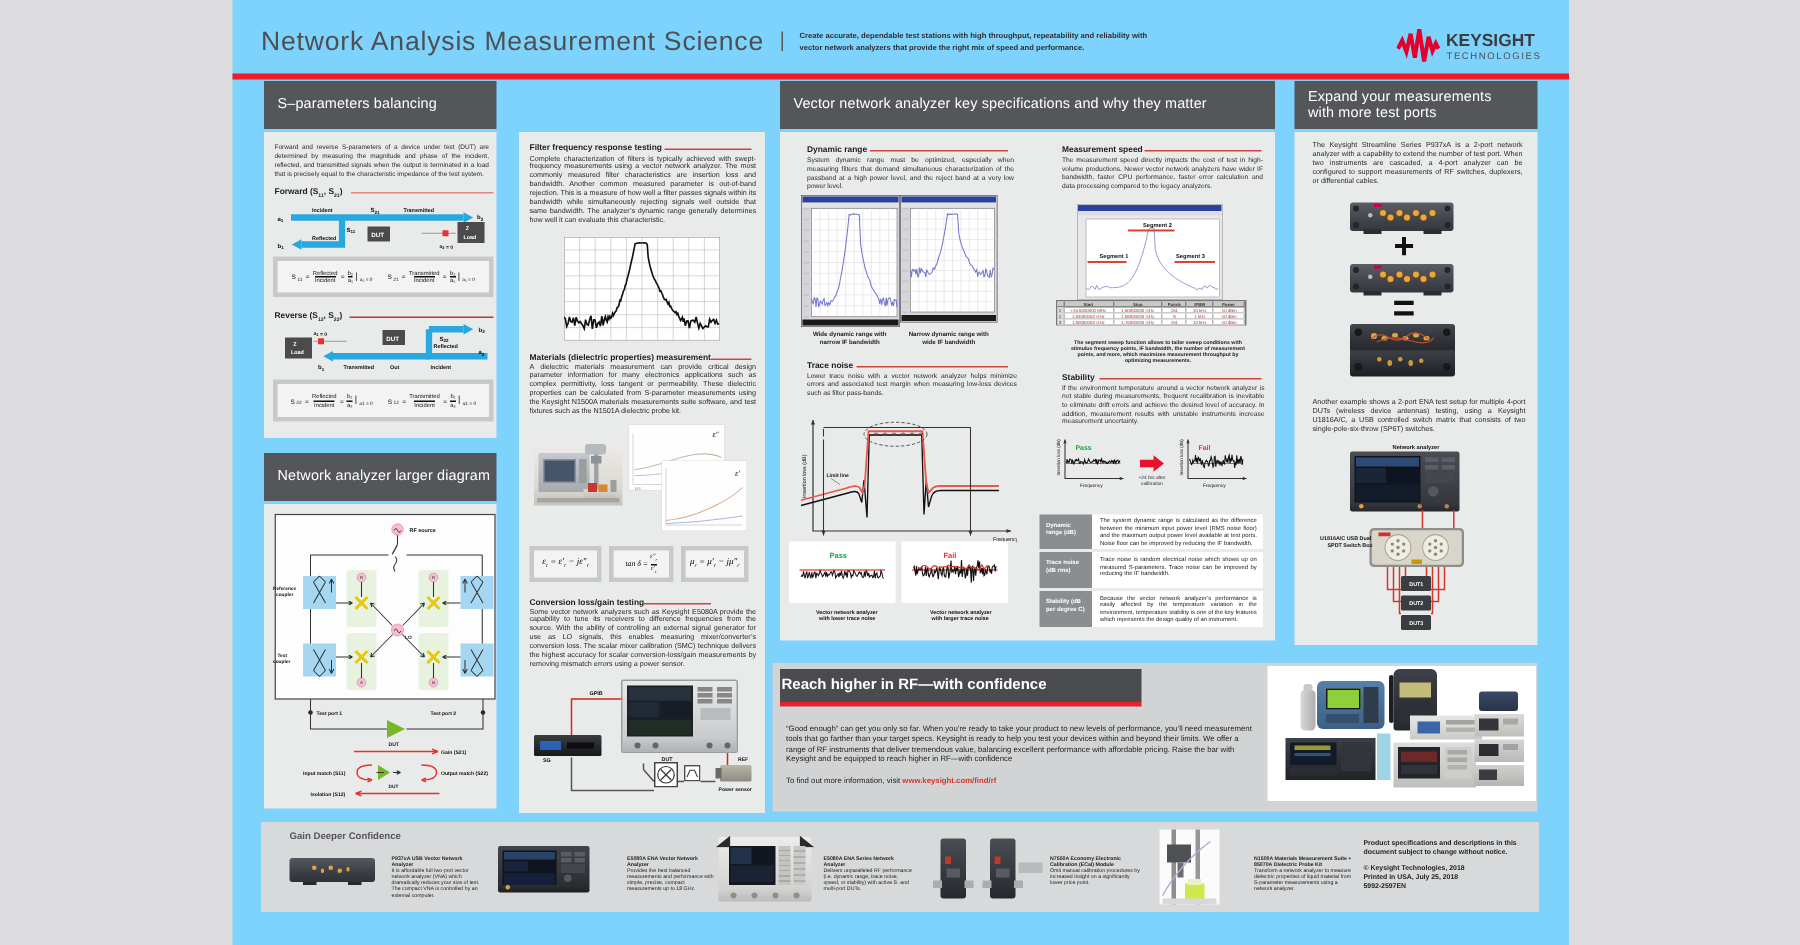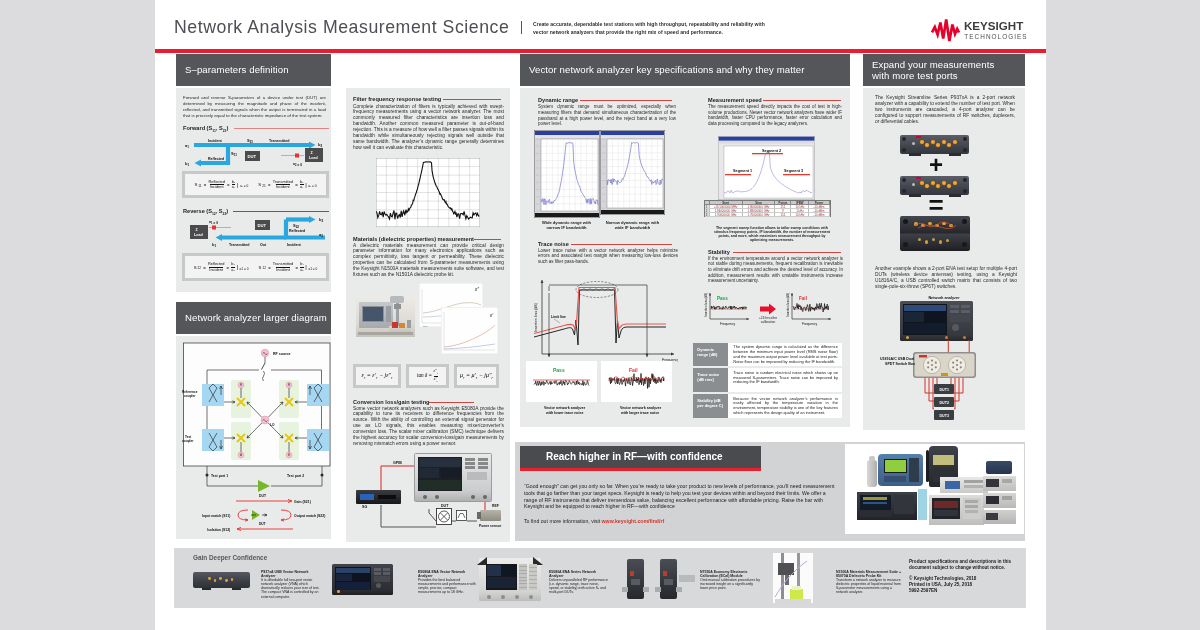--- a/index.html
+++ b/index.html
@@ -1,17 +1,17 @@
 <!DOCTYPE html>
 <html><head><meta charset="utf-8">
 <style>
 *{margin:0;padding:0;box-sizing:border-box}
 html,body{width:1200px;height:630px;overflow:hidden}
 body{font-family:"Liberation Sans",sans-serif;background:#dcdbdd;position:relative}
-#page{position:absolute;left:155px;top:0;width:891px;height:630px;background:#ffffff}
+#page{position:absolute;left:155px;top:0;width:891px;height:630px;background:#7dd3fc}
 .abs{position:absolute}
 .hdr{position:absolute;background:#545659;color:#fff;display:flex;align-items:center;top:54px;height:31.5px;font-size:9.6px;line-height:11px;letter-spacing:.1px;padding-left:9px;padding-right:4px}
 .box{position:absolute;background:#e9eaea;top:88px}
 .lbl{position:absolute;font-weight:bold;font-size:5.6px;color:#1d1d1d;white-space:nowrap}
 .rule{position:absolute;height:1px;background:#d5504b}
 .p{position:absolute;font-size:4.8px;line-height:5.95px;color:#2a2a2a;text-align:justify}
 .cap{position:absolute;font-size:4.1px;line-height:5px;color:#222;text-align:center;font-weight:bold}
 .fbox{position:absolute;background:#f3f3f3;border:3px solid #c7c8c8;display:flex;align-items:center;justify-content:center}
 .frm{font-size:4.3px;color:#111;display:flex;align-items:center;gap:1px;white-space:nowrap}
 .frac{display:inline-flex;flex-direction:column;align-items:center;font-size:3.9px;line-height:4.4px}
@@ -24,21 +24,21 @@
 <div class="abs" style="left:366px;top:21px;width:1.3px;height:13px;background:#55565a"></div>
 <div class="abs" style="left:378px;top:21px;font-size:5.1px;line-height:7.7px;font-weight:bold;color:#2f2f31;white-space:nowrap">Create accurate, dependable test stations with high throughput, repeatability and reliability with<br>vector network analyzers that provide the right mix of speed and performance.</div>
 
 <svg class="abs" style="left:776px;top:17px" width="96" height="26" viewBox="0 0 96 26">
 <path d="M1,15.5 L3.8,10 L6.6,17.5 L9.4,5.5 L12.2,21.5 L15.2,2.5 L18.4,24 L21.4,7.5 L24,17 L26.2,12 L28,15.5" fill="none" stroke="#e4002b" stroke-width="2.7" stroke-linejoin="miter"></path>
 <text x="33" y="13.4" font-family="Liberation Sans,sans-serif" font-size="11.6" font-weight="bold" fill="#3c3d41">KEYSIGHT</text>
 <text x="33.3" y="22.3" font-family="Liberation Sans,sans-serif" font-size="6.4" fill="#4e4f54" letter-spacing="1.05">TECHNOLOGIES</text>
 </svg>
 <div class="abs" style="left:0;top:49px;width:891px;height:3.6px;background:#ec1b2e"></div>
 
-<div class="hdr" style="left:21px;width:155px">S–parameters definition</div>
+<div class="hdr" style="left:21px;width:155px">S–parameters balancing</div>
 <div class="hdr" style="left:708px;width:162px">Expand your measurements<br>with more test ports</div>
 <div class="hdr" style="left:365px;width:330px">Vector network analyzer key specifications and why they matter</div>
 <div class="hdr" style="left:21px;top:302px;width:155px">Network analyzer larger diagram</div>
 <div class="box" style="left:21px;width:155px;height:203.5px">
 <div class="p" style="left:7px;top:7px;width:143px;font-size:4.35px;line-height:5.85px">Forward and reverse S-parameters of a device under test (DUT) are determined by measuring the magnitude and phase of the incident, reflected, and transmitted signals when the output is terminated in a load that is precisely equal to the characteristic impedance of the test system.</div>
 <div class="lbl" style="left:7px;top:37px">Forward (S<span class="sub">11</span>, S<span class="sub">21</span>)</div>
 <div class="rule" style="left:58px;top:40px;width:95px;background:#e2847f"></div>
 <svg class="abs" style="left:5px;top:44px" width="147" height="40" viewBox="0 0 147 40">
 <text x="4" y="15" font-size="4" font-weight="bold" fill="#111">a<tspan font-size="3" dy="1">1</tspan></text>
 <text x="4" y="33" font-size="4" font-weight="bold" fill="#111">b<tspan font-size="3" dy="1">1</tspan></text>
@@ -603,21 +603,21 @@
 <g fill="#fff" font-size="3.6" font-weight="bold" font-family="Liberation Sans,sans-serif">
 <text x="76.5" y="52.5">DUT1</text>
           <text x="76.5" y="65.5">DUT2</text>
           <text x="76.5" y="78.5">DUT3</text>
 </g>
 <text x="17" y="22" font-size="3.6" font-weight="bold" fill="#111" font-family="Liberation Sans,sans-serif">U1816A/C USB Dual</text>
 <text x="22" y="26.5" font-size="3.6" font-weight="bold" fill="#111" font-family="Liberation Sans,sans-serif">SPDT Switch Box</text>
 </svg>
 </div>
 <div class="abs" style="left:360px;top:442px;width:510px;height:99px;background:#d2d3d4">
-<div class="abs" style="left:5px;top:3.5px;width:241px;height:22px;background:#4a4b4f;color:#fff;font-size:10px;font-weight:bold;display:flex;align-items:center;padding-left:26px">Reach higher in RF—with confidence</div>
+<div class="abs" style="left:5px;top:3.5px;width:241px;height:22px;background:#4a4b4f;color:#fff;font-size:10px;font-weight:bold;display:flex;align-items:center;padding-left:1px">Reach higher in RF—with confidence</div>
 <div class="abs" style="left:5px;top:25.5px;width:241px;height:3.2px;background:#e8212f"></div>
 <div class="abs" style="left:9px;top:41px;width:312px;font-size:5.2px;line-height:6.8px;color:#222">“Good enough” can get you only so far. When you’re ready to take your product to new levels of performance, you’ll need measurement tools that go farther than your target specs. Keysight is ready to help you test your devices within and beyond their limits. We offer a range of RF instruments that deliver tremendous value, balancing excellent performance with affordable pricing. Raise the bar with Keysight and be equipped to reach higher in RF—with confidence</div>
 <div class="abs" style="left:9px;top:76px;font-size:5.2px;color:#222">To find out more information, visit <span style="color:#d5352b;font-weight:bold">www.keysight.com/find/rf</span></div>
 <div class="abs" style="left:330px;top:2px;width:179px;height:89.5px;background:#fff">
   <div class="abs" style="left:22px;top:16px;width:10px;height:27px;background:linear-gradient(90deg,#d8d8d8,#aeaeb0);border-radius:3px"></div>
   <div class="abs" style="left:24px;top:12px;width:6px;height:5px;background:#c8c8ca;border-radius:2px"></div>
   <div class="abs" style="left:33px;top:10px;width:45px;height:32px;background:linear-gradient(180deg,#5580ab,#3d5f86);border-radius:4px">
      <div class="abs" style="left:6px;top:5px;width:23px;height:14px;background:#8fce3c;border:1.5px solid #1a1a1a"></div>
      <div class="abs" style="left:31px;top:4px;width:10px;height:24px;background:#2e3c4c"></div>
      <div class="abs" style="left:6px;top:22px;width:22px;height:6px;background:#35506e"></div>

